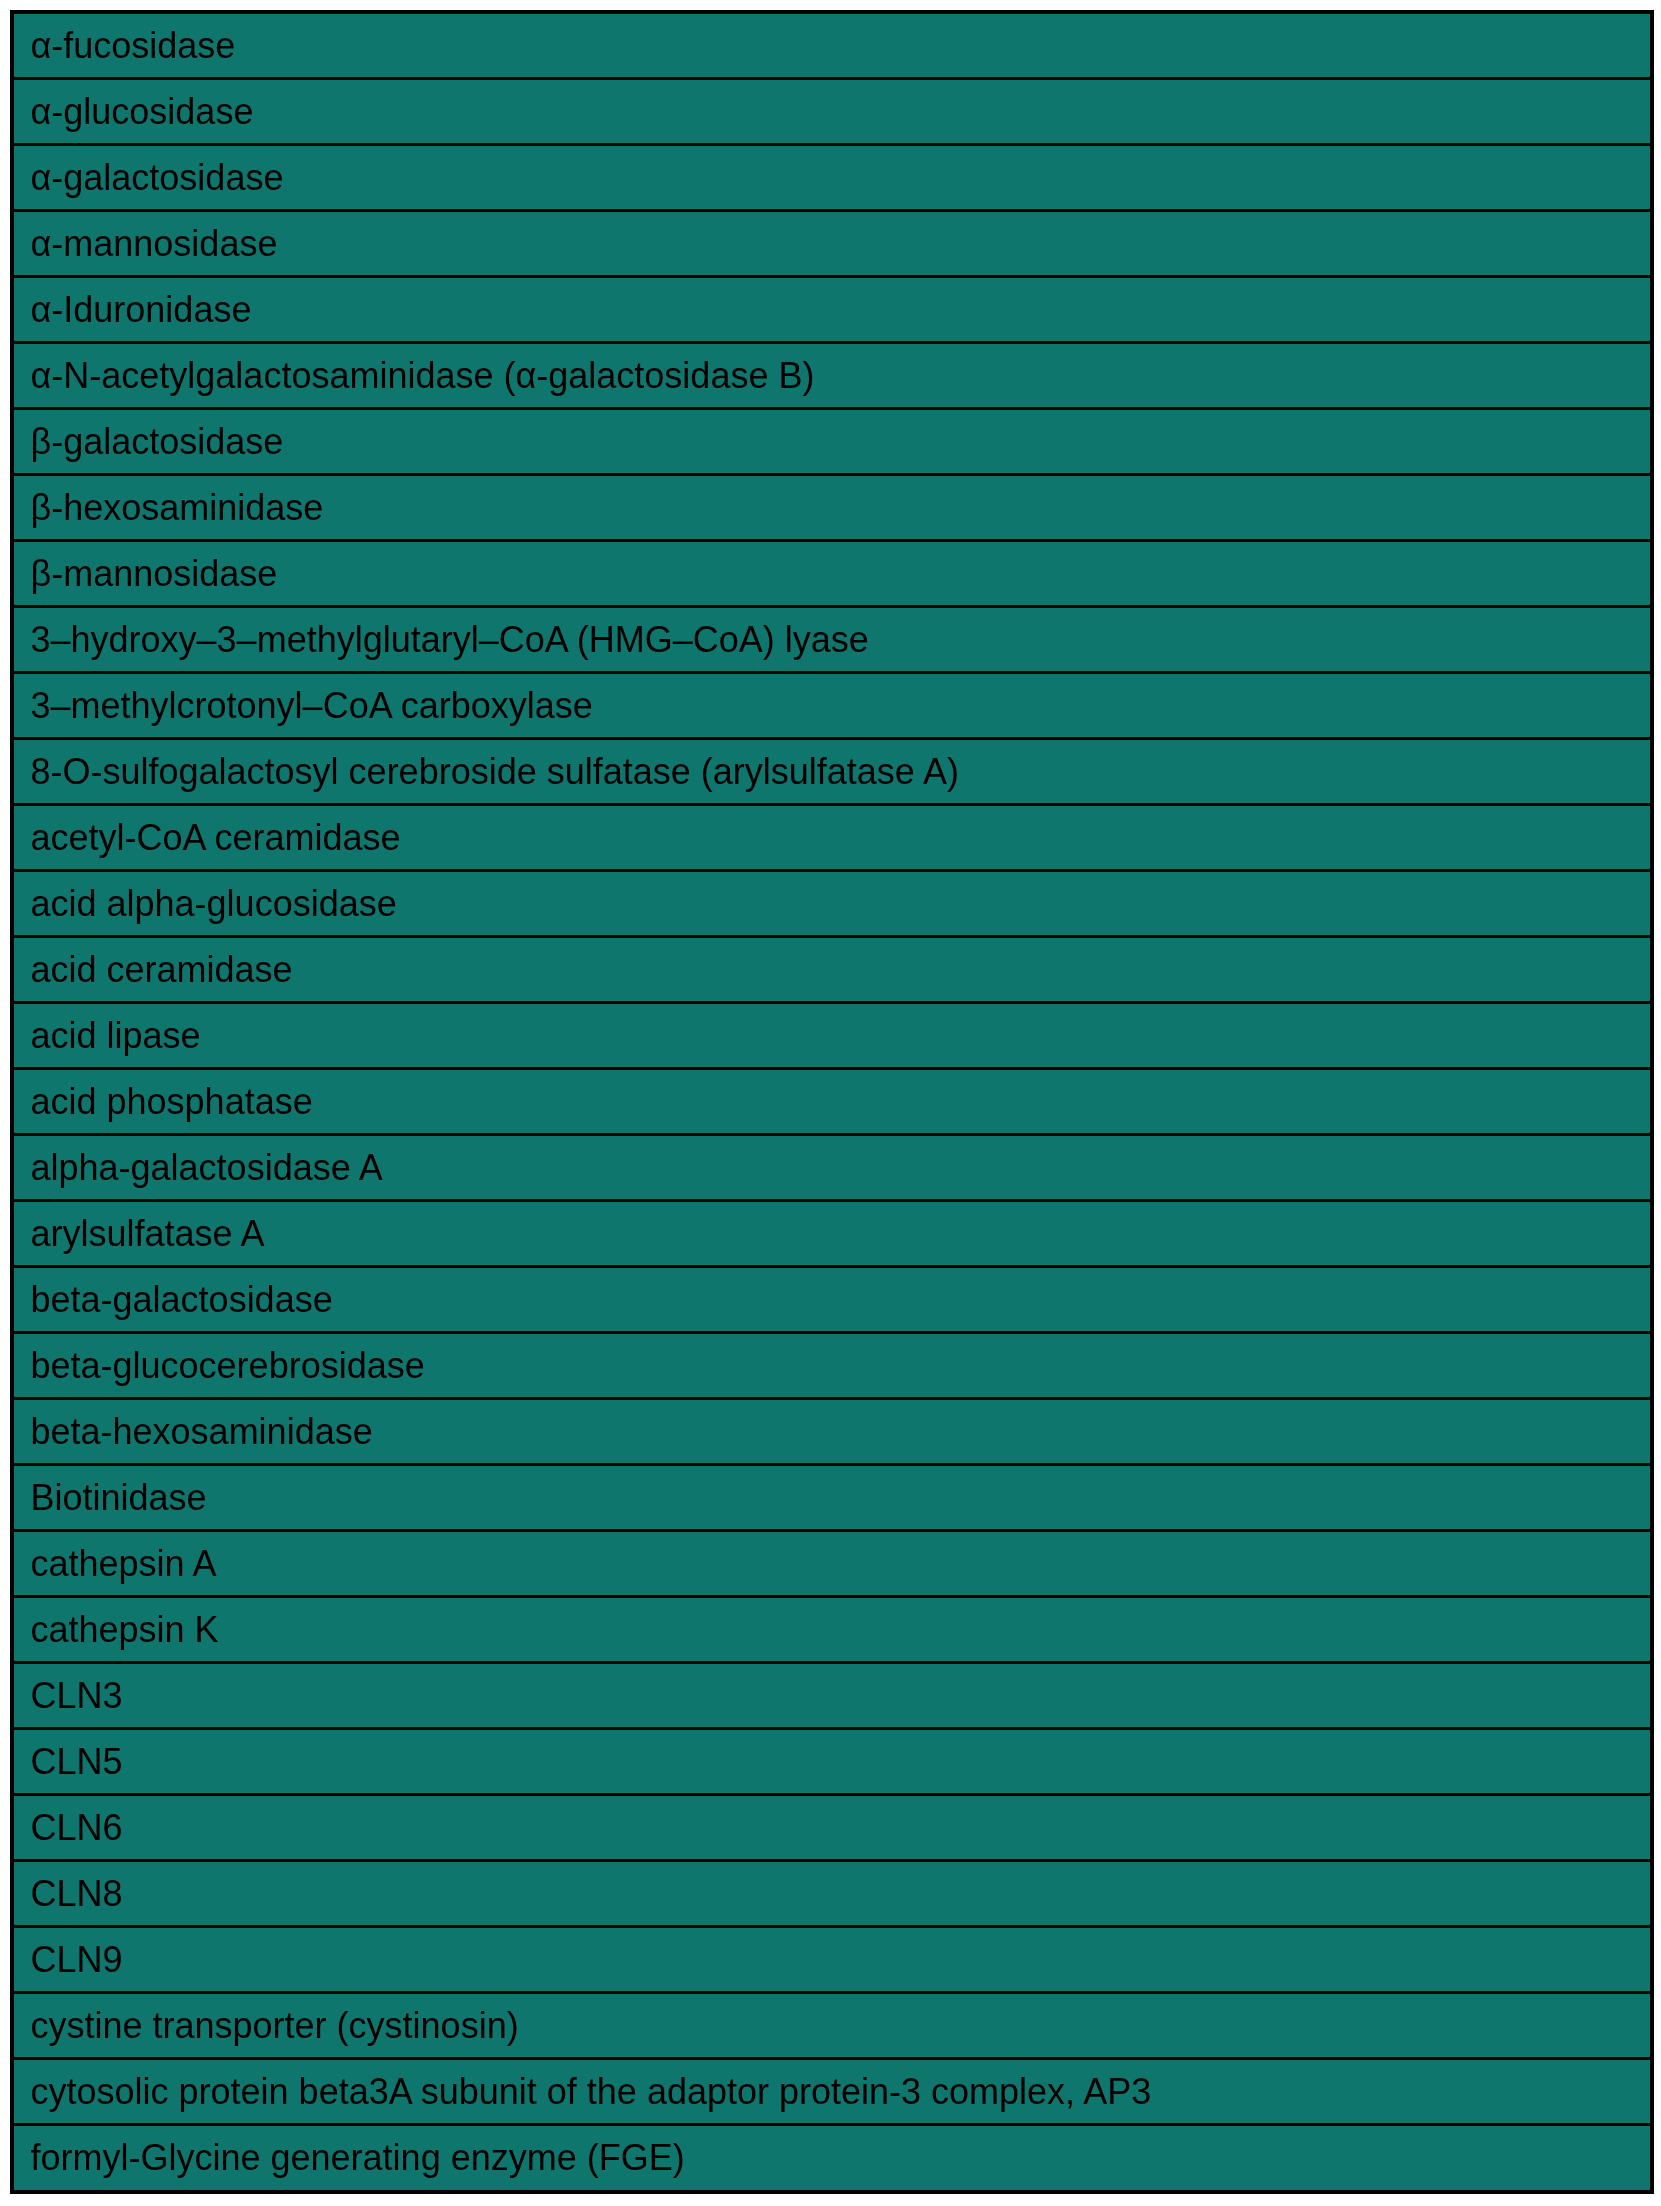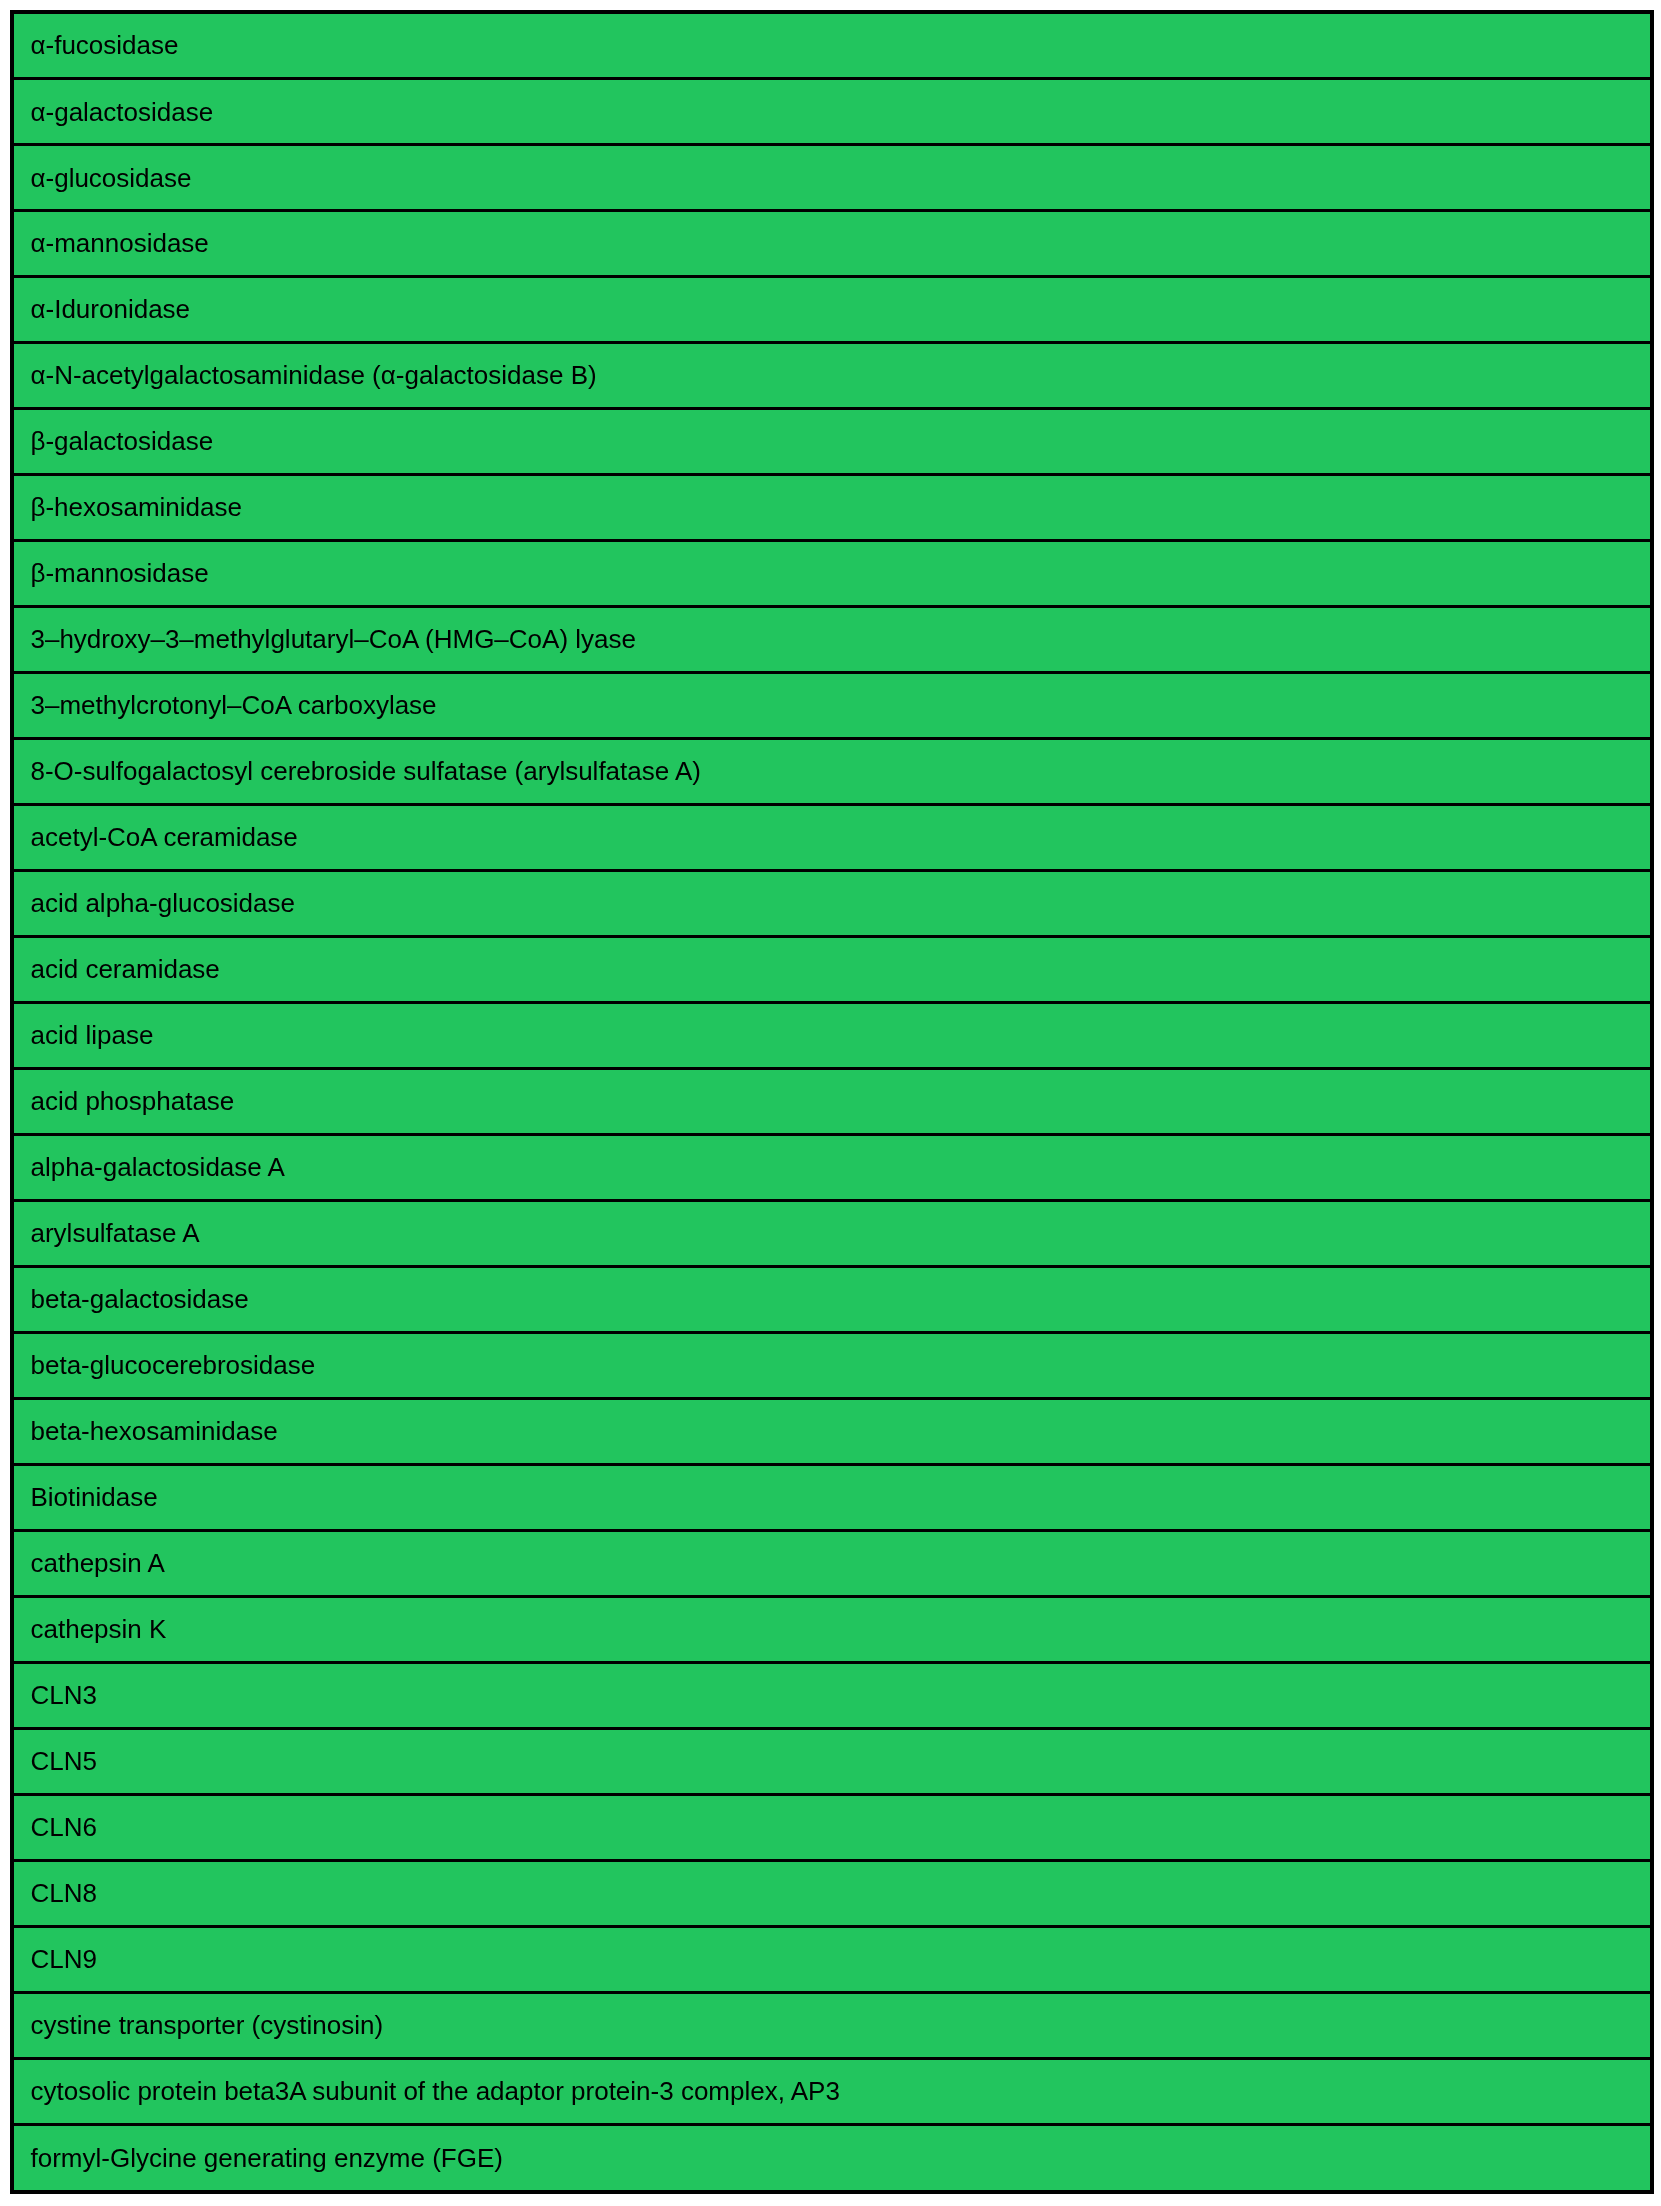--- a/index.html
+++ b/index.html
@@ -19,45 +19,45 @@
     top: 9.8px;
     width: 1644px;
     height: 2184px;
     border-collapse: collapse;
     table-layout: fixed;
     border: 4.9px solid #000000;
     background: #ffffff;
   }
   table.doc-table td {
     border: 3.9px solid #000000;
-    font-size: 26px;
+    font-size: 36px;
     line-height: 1.1;
     color: #000000;
     padding: 0 5.9px 0 16.7px;
     vertical-align: middle;
     white-space: nowrap;
     overflow: hidden;
-    background: #22c55e;
+    background: #0f766e;
   }
 </style>
 </head>
 <body>
 
 <table class="doc-table">
   <tbody id="table-body">
   <tr>
     <td>α-fucosidase</td>
   </tr>
 
   <tr>
-    <td>α-galactosidase</td>
+    <td>α-glucosidase</td>
   </tr>
 
   <tr>
-    <td>α-glucosidase</td>
+    <td>α-galactosidase</td>
   </tr>
 
   <tr>
     <td>α-mannosidase</td>
   </tr>
 
   <tr>
     <td>α-Iduronidase</td>
   </tr>
 

